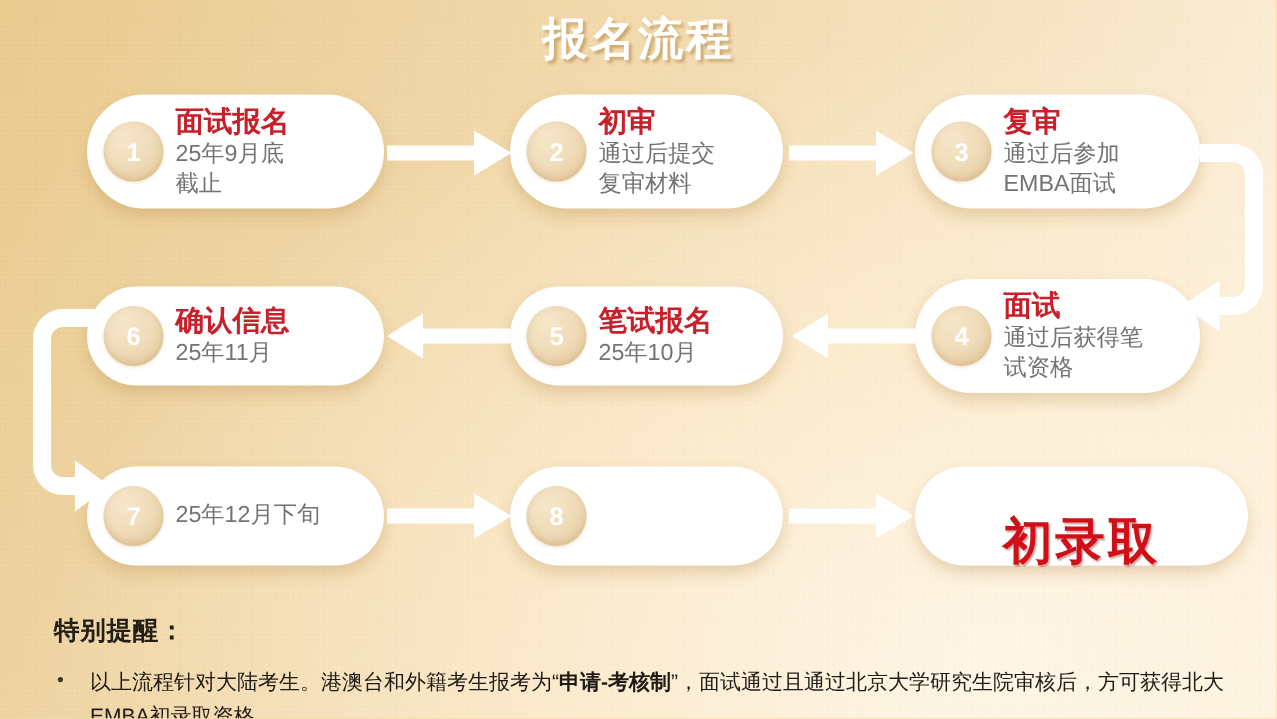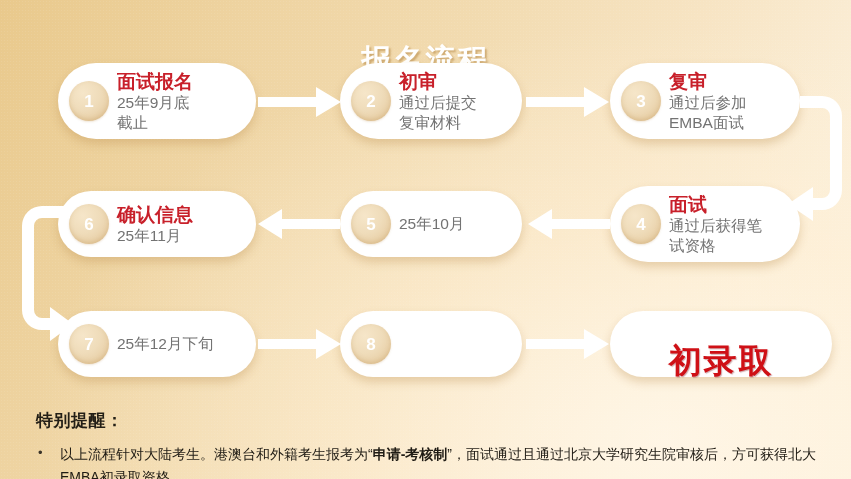--- a/index.html
+++ b/index.html
@@ -24,21 +24,20 @@
     background-size:3px 3px, 4px 4px;
     background-position:0 0, 2px 1px;
   }
 
   
   #title{
     position:absolute;left:0;top:6px;width:851px;text-align:center;
     font-size:30px;font-weight:bold;color:#ffffff;letter-spacing:2px;
     text-shadow:2px 2px 2px rgba(176,130,62,.55);
     white-space:nowrap;
-    margin-top:34px;
   }
 
   
   .pill{
     position:absolute;background:#ffffff;border-radius:40px;
     box-shadow:0 5px 10px rgba(182,136,70,.32);
     display:flex;align-items:center;
   }
   .badge{
     flex:0 0 auto;width:40px;height:40px;border-radius:50%;
@@ -141,20 +140,21 @@
     <div class="ptext">
       <div class="ptitle">面试</div>
       <div class="pbody">通过后获得笔
 试资格</div>
     </div>
   </div>
 
   <div class="pill" id="box5">
     <div class="badge">5</div>
     <div class="ptext">
+      <div class="ptitle">笔试报名</div>
       <div class="pbody">25年10月</div>
     </div>
   </div>
 
   <div class="pill" id="box6">
     <div class="badge">6</div>
     <div class="ptext">
       <div class="ptitle">确认信息</div>
       <div class="pbody">25年11月</div>
     </div>

